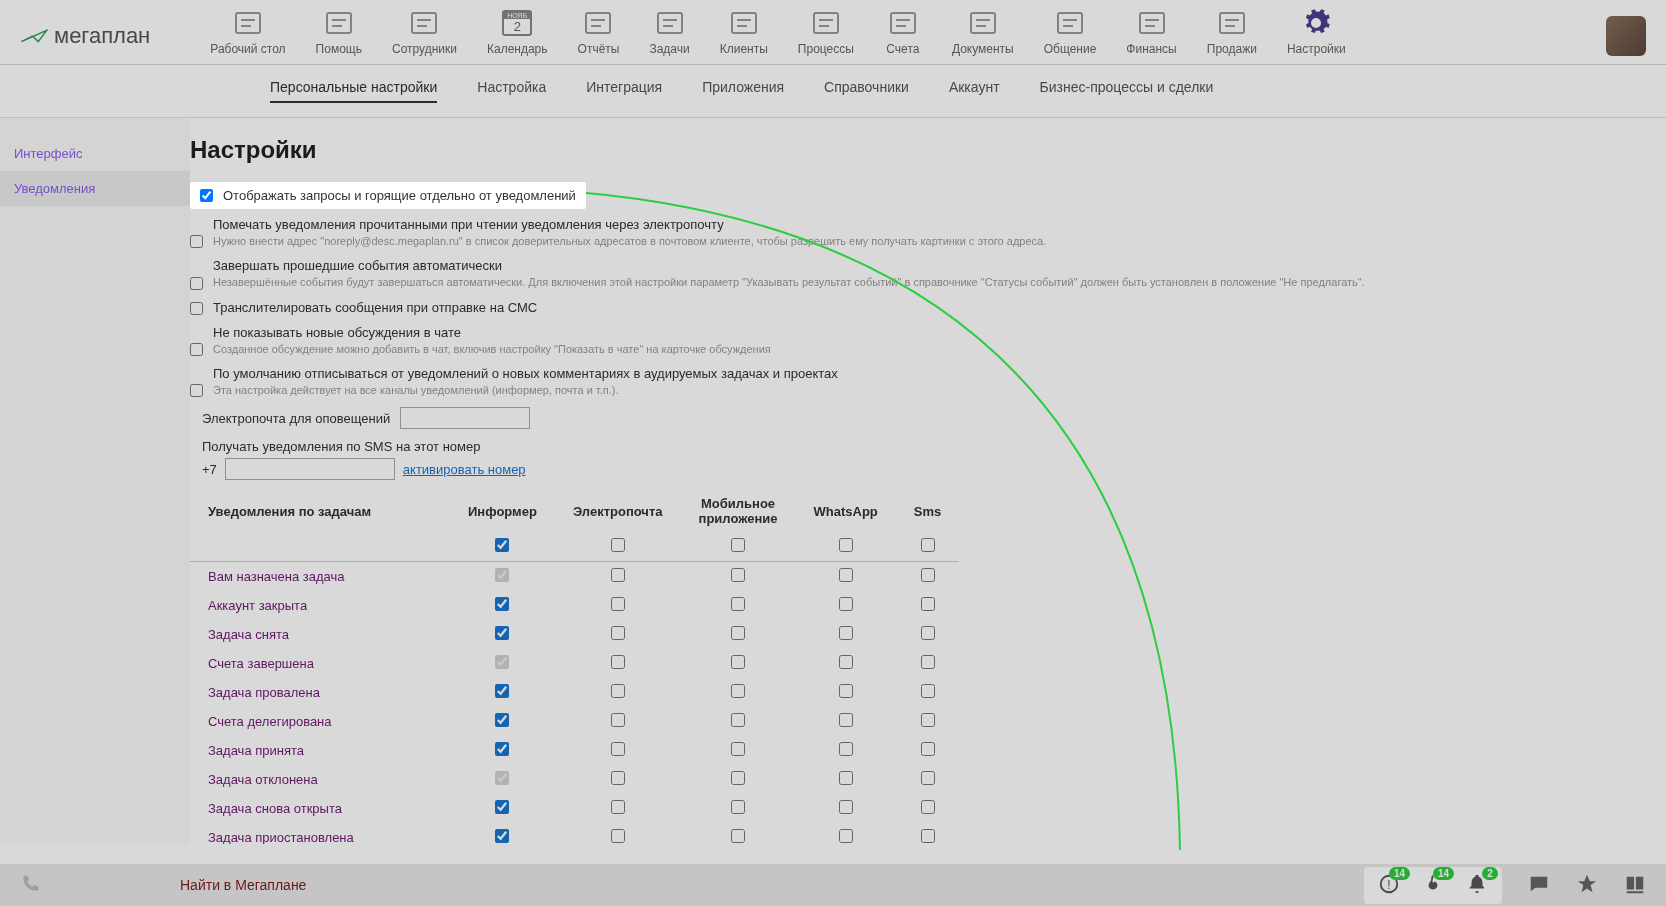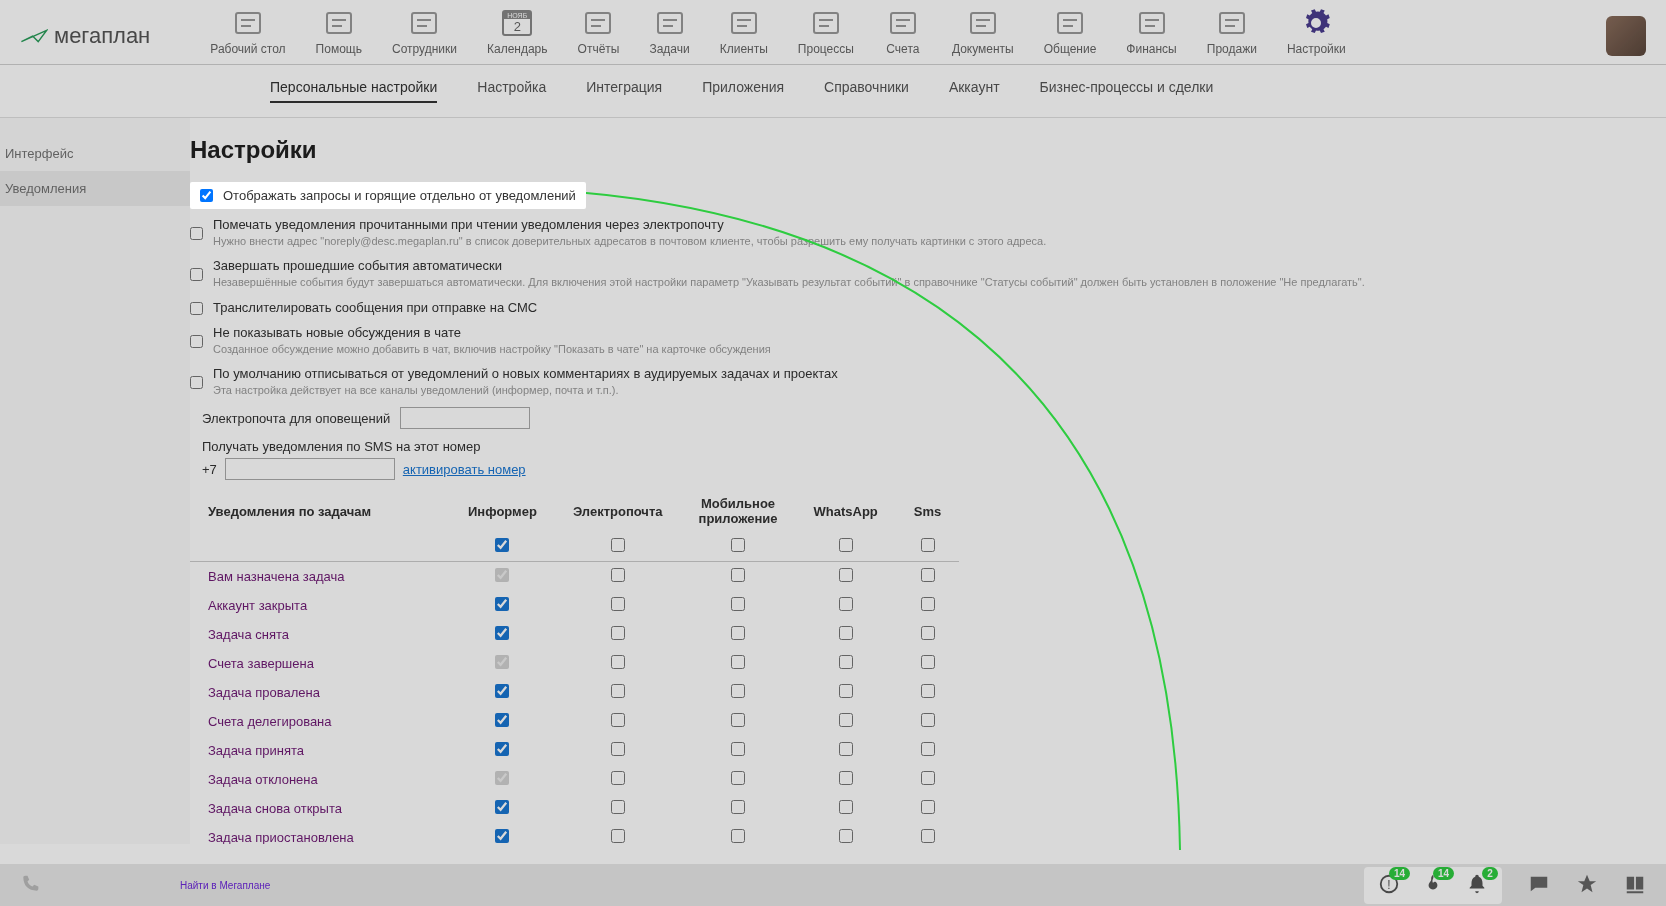--- a/index.html
+++ b/index.html
@@ -12,43 +12,43 @@
 .nav-item{display:flex;flex-direction:column;align-items:center;gap:4px;cursor:pointer;padding-bottom:8px}
 .nav-item .icon{width:38px;height:30px;display:flex;align-items:center;justify-content:center;color:#888}
 .nav-item .label{font-size:12px;color:#666}
 .nav-item.active .icon{color:#4a3d8f}
 .avatar{width:40px;height:40px;border-radius:6px;background:linear-gradient(135deg,#8a6d5c,#5a473c);margin-left:auto}
 .subnav{display:flex;gap:40px;padding:14px 0 14px 270px;background:#fff;border-bottom:1px solid #e0e0e0;font-size:14px;color:#555}
 .subnav .tab{cursor:pointer;padding-bottom:6px}
 .subnav .tab.active{color:#333;border-bottom:2px solid #333}
 .layout{display:flex;height:calc(100% - 180px)}
 .sidebar{width:190px;background:#fafafa;padding-top:18px}
-.sidebar .item{padding:10px 5px;font-size:13px;color:#737373;cursor:pointer}
+.sidebar .item{padding:10px 14px;font-size:13px;color:#8b5cf6;cursor:pointer}
 .sidebar .item.active{background:#ececec}
 .content{flex:1;padding:18px 40px 0 0;overflow:auto}
 h1{font-size:24px;font-weight:bold;margin-bottom:18px;color:#222}
-.opt{display:flex;align-items:center;gap:10px;margin-bottom:10px}
+.opt{display:flex;align-items:flex-end;gap:10px;margin-bottom:10px}
 .opt input[type=checkbox]{margin-top:2px;accent-color:#1976d2}
 .opt .text{flex:1}
 .opt .label{font-size:13px;color:#333}
 .opt .hint{font-size:11px;color:#999;margin-top:2px;line-height:1.3}
 .highlight{background:#fff;padding:6px 10px;border-radius:2px;position:relative;z-index:10;display:inline-flex;align-items:center;gap:10px;margin-bottom:8px}
 .field-row{display:flex;align-items:center;gap:10px;margin:10px 12px;font-size:13px;color:#333}
 .field-row input[type=text]{border:1px solid #aaa;height:22px;padding:0 4px}
 .link{color:#1976d2;text-decoration:underline;cursor:pointer}
 .ntable{margin-top:1px;border-collapse:collapse}
 .ntable th{text-align:center;font-weight:bold;font-size:13px;padding:6px 18px;color:#333}
 .ntable th:first-child{text-align:left;width:260px}
 .ntable td{text-align:center;padding:6px 18px}
 .ntable td:first-child{text-align:left;font-size:13px;color:#701a75}
 .ntable input[type=checkbox]{accent-color:#1976d2;width:14px;height:14px}
 .ntable tr.hdr-row td{border-bottom:1px solid #ccc}
 .footer{position:absolute;bottom:0;left:0;right:0;height:42px;background:#e8e8e8;display:flex;align-items:center;padding:0 20px;z-index:2}
 .footer .phone{color:#aaa;margin-right:140px}
-.footer .search-ph{color:#6d28d9;font-size:10px}
+.footer .search-ph{color:#7f1d1d;font-size:14px}
 .footer .right{margin-left:auto;display:flex;align-items:center;gap:26px}
 .notif-cluster{background:#fff;display:flex;align-items:center;gap:22px;padding:6px 14px;border-radius:4px;position:relative;z-index:10}
 .nicon{position:relative;color:#555}
 .nicon svg{width:22px;height:22px}
 .badge{position:absolute;top:-6px;right:-10px;background:#2ecc40;color:#fff;font-size:10px;font-weight:bold;border-radius:9px;padding:1px 5px;min-width:16px;text-align:center}
 .ficon{color:#666}
 .ficon svg{width:22px;height:22px}
 .arc{position:absolute;z-index:8;pointer-events:none}
 </style>
 </head>

